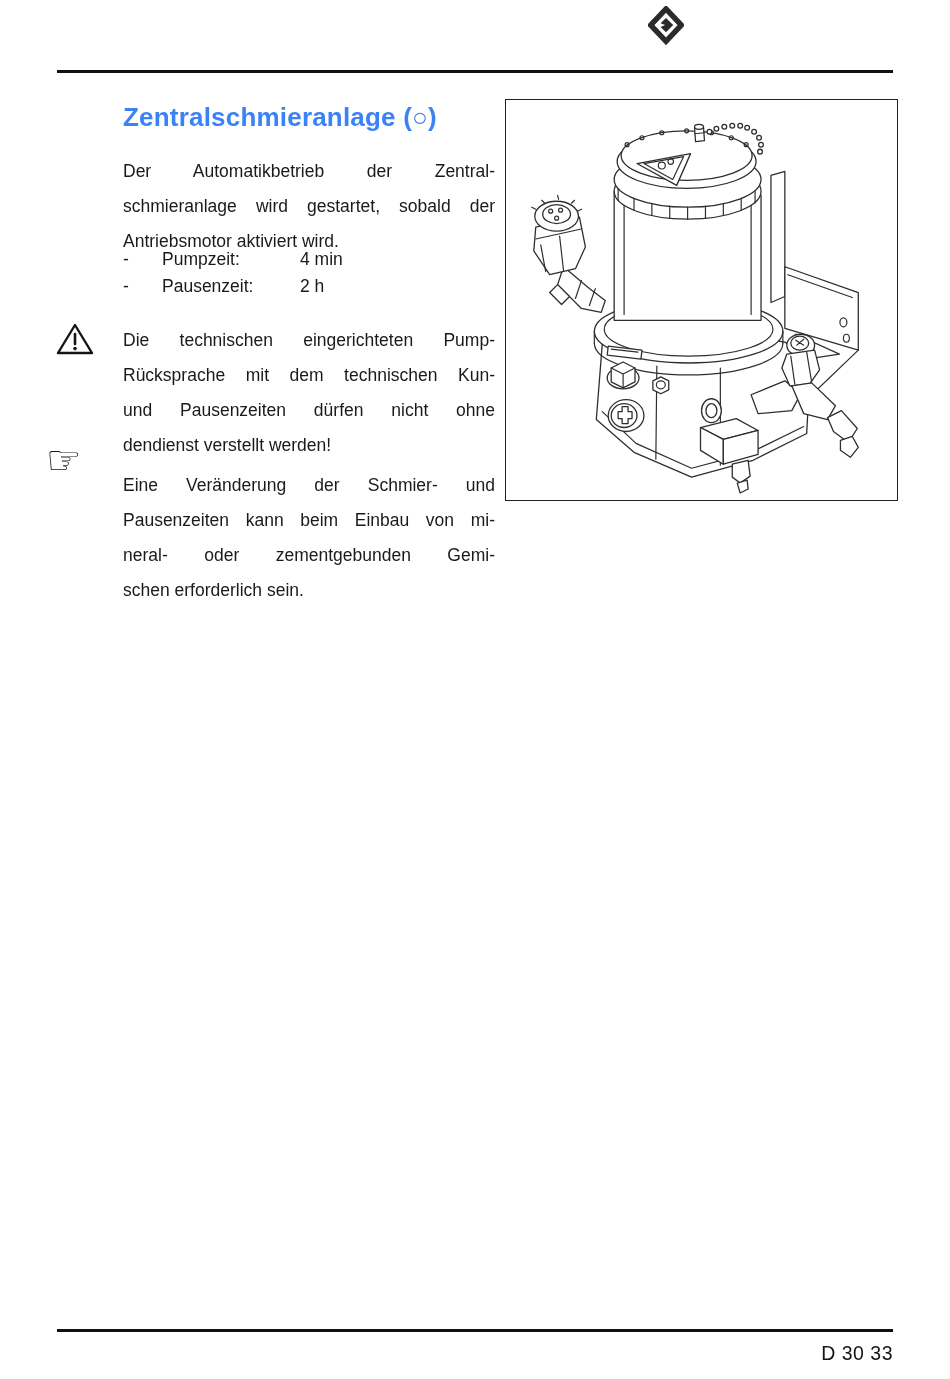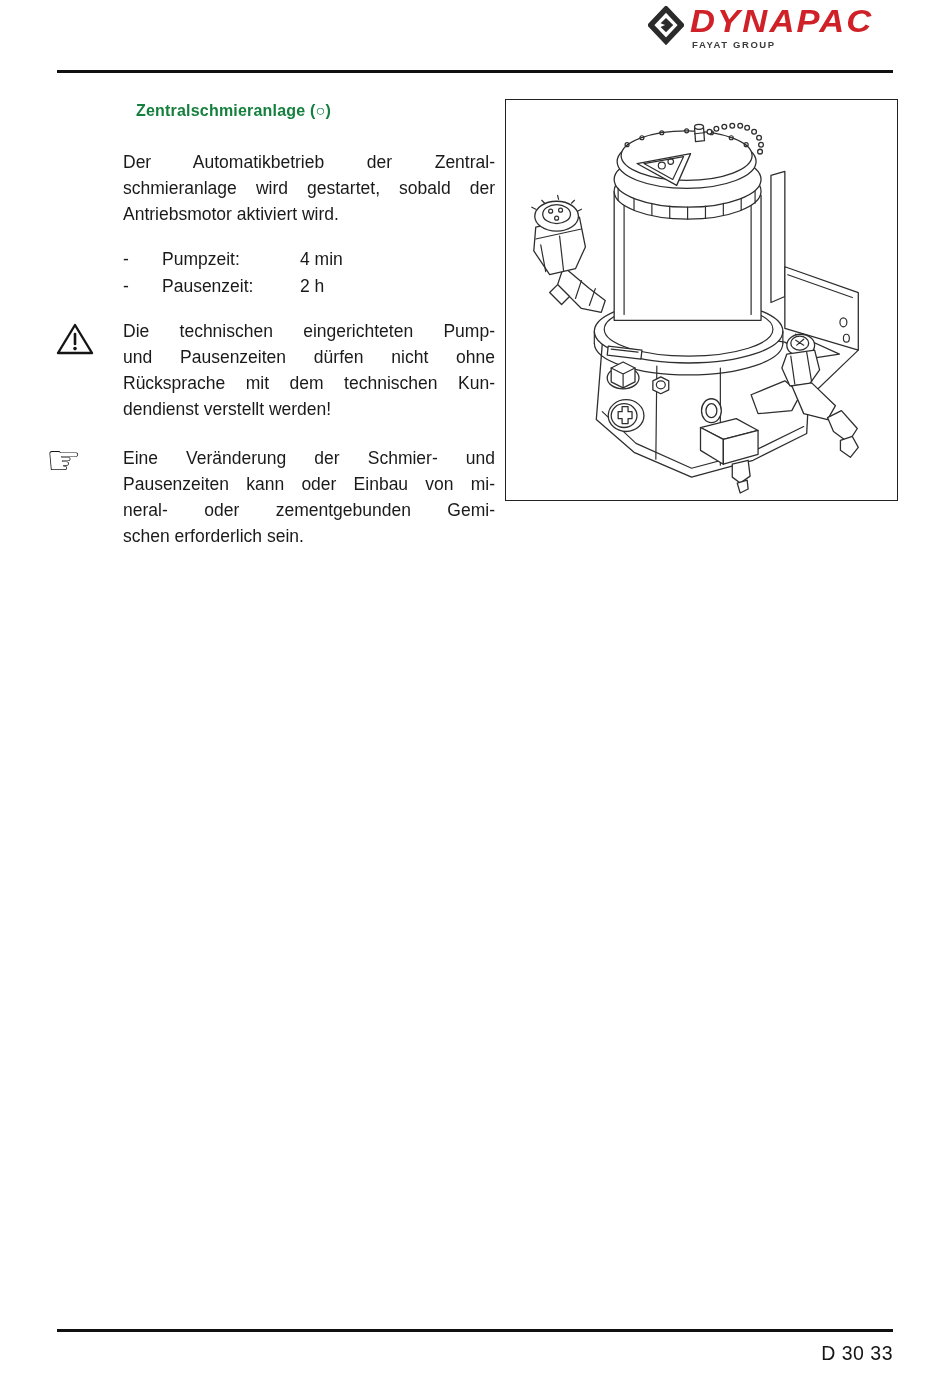--- a/index.html
+++ b/index.html
@@ -29,33 +29,33 @@
   .group {
     font-size: 9.5px; font-weight: bold; letter-spacing: 1.6px;
     color: #3c3c3c; margin-top: 1px; margin-left: 2px;
   }
 
   
   .rule { position: absolute; left: 57px; width: 836px; height: 3px; background: #111; }
   .rule-top { top: 70px; }
   .rule-bottom { top: 1329px; }
   h1.heading {
-    position: absolute; top: 102px; left: 136px;
-    font-size: 16px; font-weight: bold; color: #15803d;
+    position: absolute; top: 102px; left: 123px;
+    font-size: 26px; font-weight: bold; color: #3b82f6;
     letter-spacing: 0.2px; white-space: nowrap;
   }
   .textblock { position: absolute; left: 123px; width: 372px; }
-  .line { font-size: 17.5px; line-height: 26px; height: 26px; white-space: nowrap; }
+  .line { font-size: 17.5px; line-height: 26px; height: 26px; white-space: nowrap; margin-top: 9px; }
   .jline {
     text-align: justify; text-align-last: justify;
     white-space: normal; overflow: hidden;
   }
   .intro { top: 149px; }
   .warn-text { top: 318px; }
-  .note-text { top: 445px; }
+  .note-text { top: 463px; }
 
   
   .timers { position: absolute; left: 123px; top: 246px; width: 372px; }
   .timer-row { display: flex; font-size: 17.5px; line-height: 27px; height: 27px; }
   .timer-bullet { width: 22px; }
   .timer-label { width: 138px; margin-left: 17px; }
   .timer-value { flex: 1; }
 
   
   .warn-icon { position: absolute; left: 56px; top: 322px; }
@@ -84,24 +84,20 @@
 </head>
 <body>
 
 <div class="page">
 
   <div class="logo">
     <svg class="logo-icon" width="36" height="40" viewBox="0 0 40 44">
       <path d="M20 3 L37 21 L20 39 L3 21 Z" fill="none" stroke="#2b2b2b" stroke-width="6"></path>
       <path d="M20 13 L28 21 L20 29 L14 23 L19 21 L14 19 Z" fill="#2b2b2b"></path>
     </svg>
-    <div class="logo-text">
-      <div class="brand">DYNAPAC</div>
-      <div class="group">FAYAT GROUP</div>
-    </div>
   </div>
 
   <div class="rule rule-top"></div>
   <div class="rule rule-bottom"></div>
 
   <h1 class="heading">Zentralschmieranlage (○)</h1>
 
   <div class="textblock intro">
     <div class="line jline">Der Automatikbetrieb der Zentral-</div>
     <div class="line jline">schmieranlage wird gestartet, sobald der</div>
@@ -121,29 +117,29 @@
     </div>
   </div>
 
   <svg class="warn-icon" width="38" height="34" viewBox="0 0 38 34">
     <path d="M19 3 L36 31 L2 31 Z" fill="#fff" stroke="#151515" stroke-width="2.4" stroke-linejoin="round"></path>
     <path d="M19 12 L19 22" stroke="#151515" stroke-width="2.6" stroke-linecap="round"></path>
     <circle cx="19" cy="26.6" r="1.8" fill="#151515"></circle>
   </svg>
   <div class="textblock warn-text">
     <div class="line jline">Die technischen eingerichteten Pump-</div>
+    <div class="line jline">Rücksprache mit dem technischen Kun-</div>
     <div class="line jline">und Pausenzeiten dürfen nicht ohne</div>
-    <div class="line jline">Rücksprache mit dem technischen Kun-</div>
     <div class="line">dendienst verstellt werden!</div>
   </div>
 
   <div class="note-icon">☞</div>
   <div class="textblock note-text">
     <div class="line jline">Eine Veränderung der Schmier- und</div>
-    <div class="line jline">Pausenzeiten kann oder Einbau von mi-</div>
+    <div class="line jline">Pausenzeiten kann beim Einbau von mi-</div>
     <div class="line jline">neral- oder zementgebunden Gemi-</div>
     <div class="line">schen erforderlich sein.</div>
   </div>
 
   <div class="figure-frame">
     <svg width="390" height="399" viewBox="0 0 393 402">
 
       <g>
         <path class="fw" d="M267,76 L281,72 L281,198 L267,204 Z"></path>
         <path class="fw" d="M281,168 L355,194 L355,252 L281,230 Z"></path>

